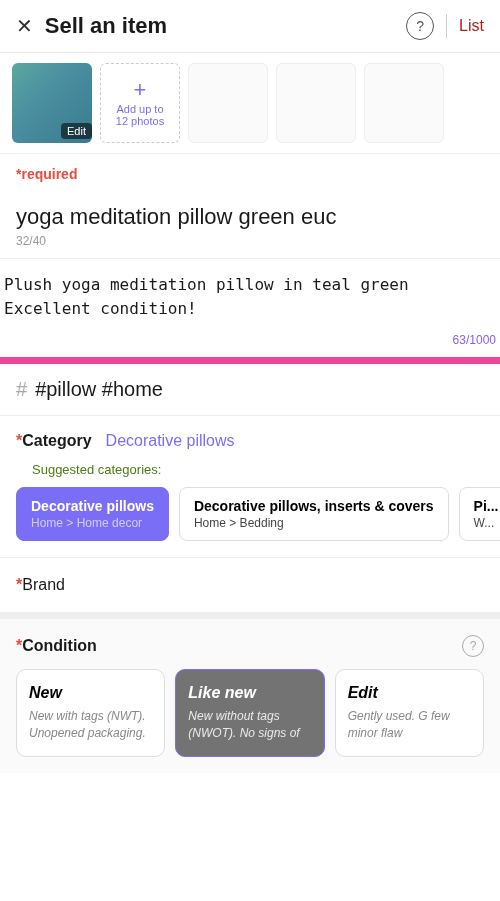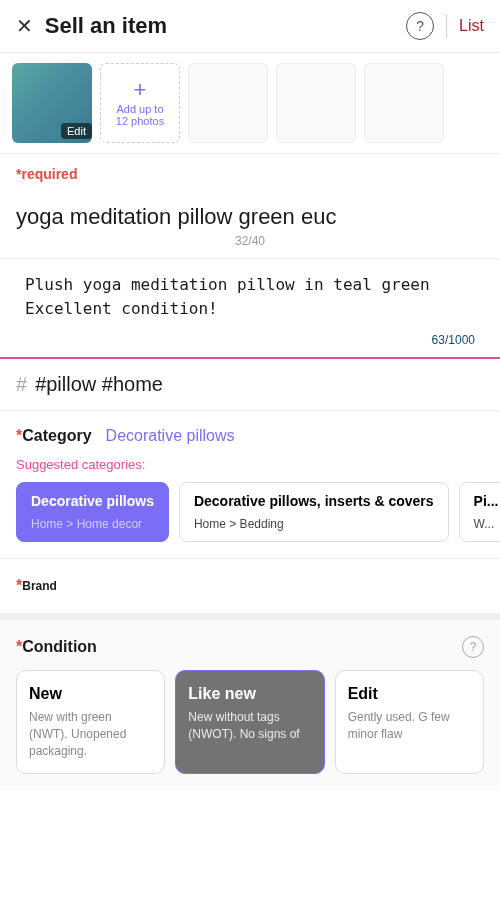--- a/index.html
+++ b/index.html
@@ -135,47 +135,47 @@
     .title-input {
       width: 100%;
       font-size: 22px;
       color: #1a1a1a;
       border: none;
       outline: none;
       padding: 14px 0 4px;
       background: transparent;
     }
     .char-count {
-      text-align: center;
+      text-align: left;
       font-size: 12px;
       color: #999;
       padding-bottom: 10px;
     }
 
     
     .desc-section {
-      padding: 0 25px;
-      border-bottom: 2px solid #ec4899;
+      padding: 0 4px;
+      border-bottom: 7px solid #ec4899;
     }
     .desc-input {
       width: 100%;
       font-size: 16px;
       color: #1a1a1a;
       border: none;
       outline: none;
       padding: 14px 0 4px;
       background: transparent;
       min-height: 70px;
       resize: none;
       line-height: 1.5;
     }
     .desc-char-count {
       text-align: right;
       font-size: 12px;
-      color: #0c4a6e;
+      color: #8b5cf6;
       padding-bottom: 10px;
     }
 
     
     .hashtag-section {
       display: flex;
       align-items: center;
       padding: 14px 16px;
       border-bottom: 1px solid #eee;
       gap: 8px;
@@ -216,21 +216,22 @@
       color: #7b6ef6;
       font-size: 16px;
       font-weight: 500;
       margin-left: 8px;
       cursor: pointer;
     }
 
     .suggested-label {
       padding: 4px 16px 10px;
       font-size: 13px;
-      color: #ec4899;
+      color: #4d7c0f;
+      margin-left: 16px;
     }
 
     
     .chips-scroll {
       display: flex;
       gap: 10px;
       padding: 0 16px 16px;
       overflow-x: auto;
       scrollbar-width: none;
     }
@@ -247,43 +248,43 @@
       background: #7b6ef6;
       border-color: #7b6ef6;
       color: #fff;
     }
     .chip .chip-title {
       font-size: 14px;
       font-weight: 600;
     }
     .chip .chip-sub {
       font-size: 12px;
-      margin-top: 8px;
+      margin-top: 2px;
       color: inherit;
       opacity: 0.75;
     }
     .chip.active .chip-sub { color: rgba(255,255,255,0.85); }
 
     
     .field-row {
       display: flex;
       align-items: center;
       padding: 18px 16px;
       border-top: 1px solid #eee;
       border-bottom: 1px solid #eee;
       cursor: pointer;
     }
     .field-required {
       color: #e74c3c;
       font-size: 16px;
       font-weight: 600;
     }
     .field-label {
-      font-size: 12px;
-      font-weight: 700;
+      font-size: 16px;
+      font-weight: 400;
       color: #1a1a1a;
       flex: 1;
     }
 
     
     .condition-header {
       display: flex;
       align-items: center;
       padding: 16px 16px 12px;
       background: #fafafa;
@@ -318,20 +319,21 @@
     }
     .condition-cards::-webkit-scrollbar { display: none; }
     .condition-card {
       flex: 1;
       min-width: 130px;
       border-radius: 10px;
       border: 1.5px solid #ddd;
       padding: 14px 12px;
       background: #fff;
       cursor: pointer;
+      font-style: italic;
     }
     .condition-card.active {
       background: #737373;
       border-color: #7b6ef6;
       color: #fff;
     }
     .condition-card-title {
       font-size: 16px;
       font-weight: 700;
       margin-bottom: 6px;
@@ -424,21 +426,21 @@
     <span style="color:#e74c3c;font-size:16px;font-weight:600;">*</span>
     <span class="condition-title" style="margin-left:0;">Condition</span>
     <div class="condition-help">
       <span>?</span>
     </div>
   </div>
 
   <div class="condition-cards">
     <div class="condition-card">
       <div class="condition-card-title">New</div>
-      <div class="condition-card-desc">New with green (NWT). Unopened packaging.</div>
+      <div class="condition-card-desc">New with tags (NWT). Unopened packaging.</div>
     </div>
     <div class="condition-card active">
       <div class="condition-card-title">Like new</div>
       <div class="condition-card-desc">New without tags (NWOT). No signs of</div>
     </div>
     <div class="condition-card">
       <div class="condition-card-title">Edit</div>
       <div class="condition-card-desc">Gently used. G few minor flaw</div>
     </div>
   </div>

